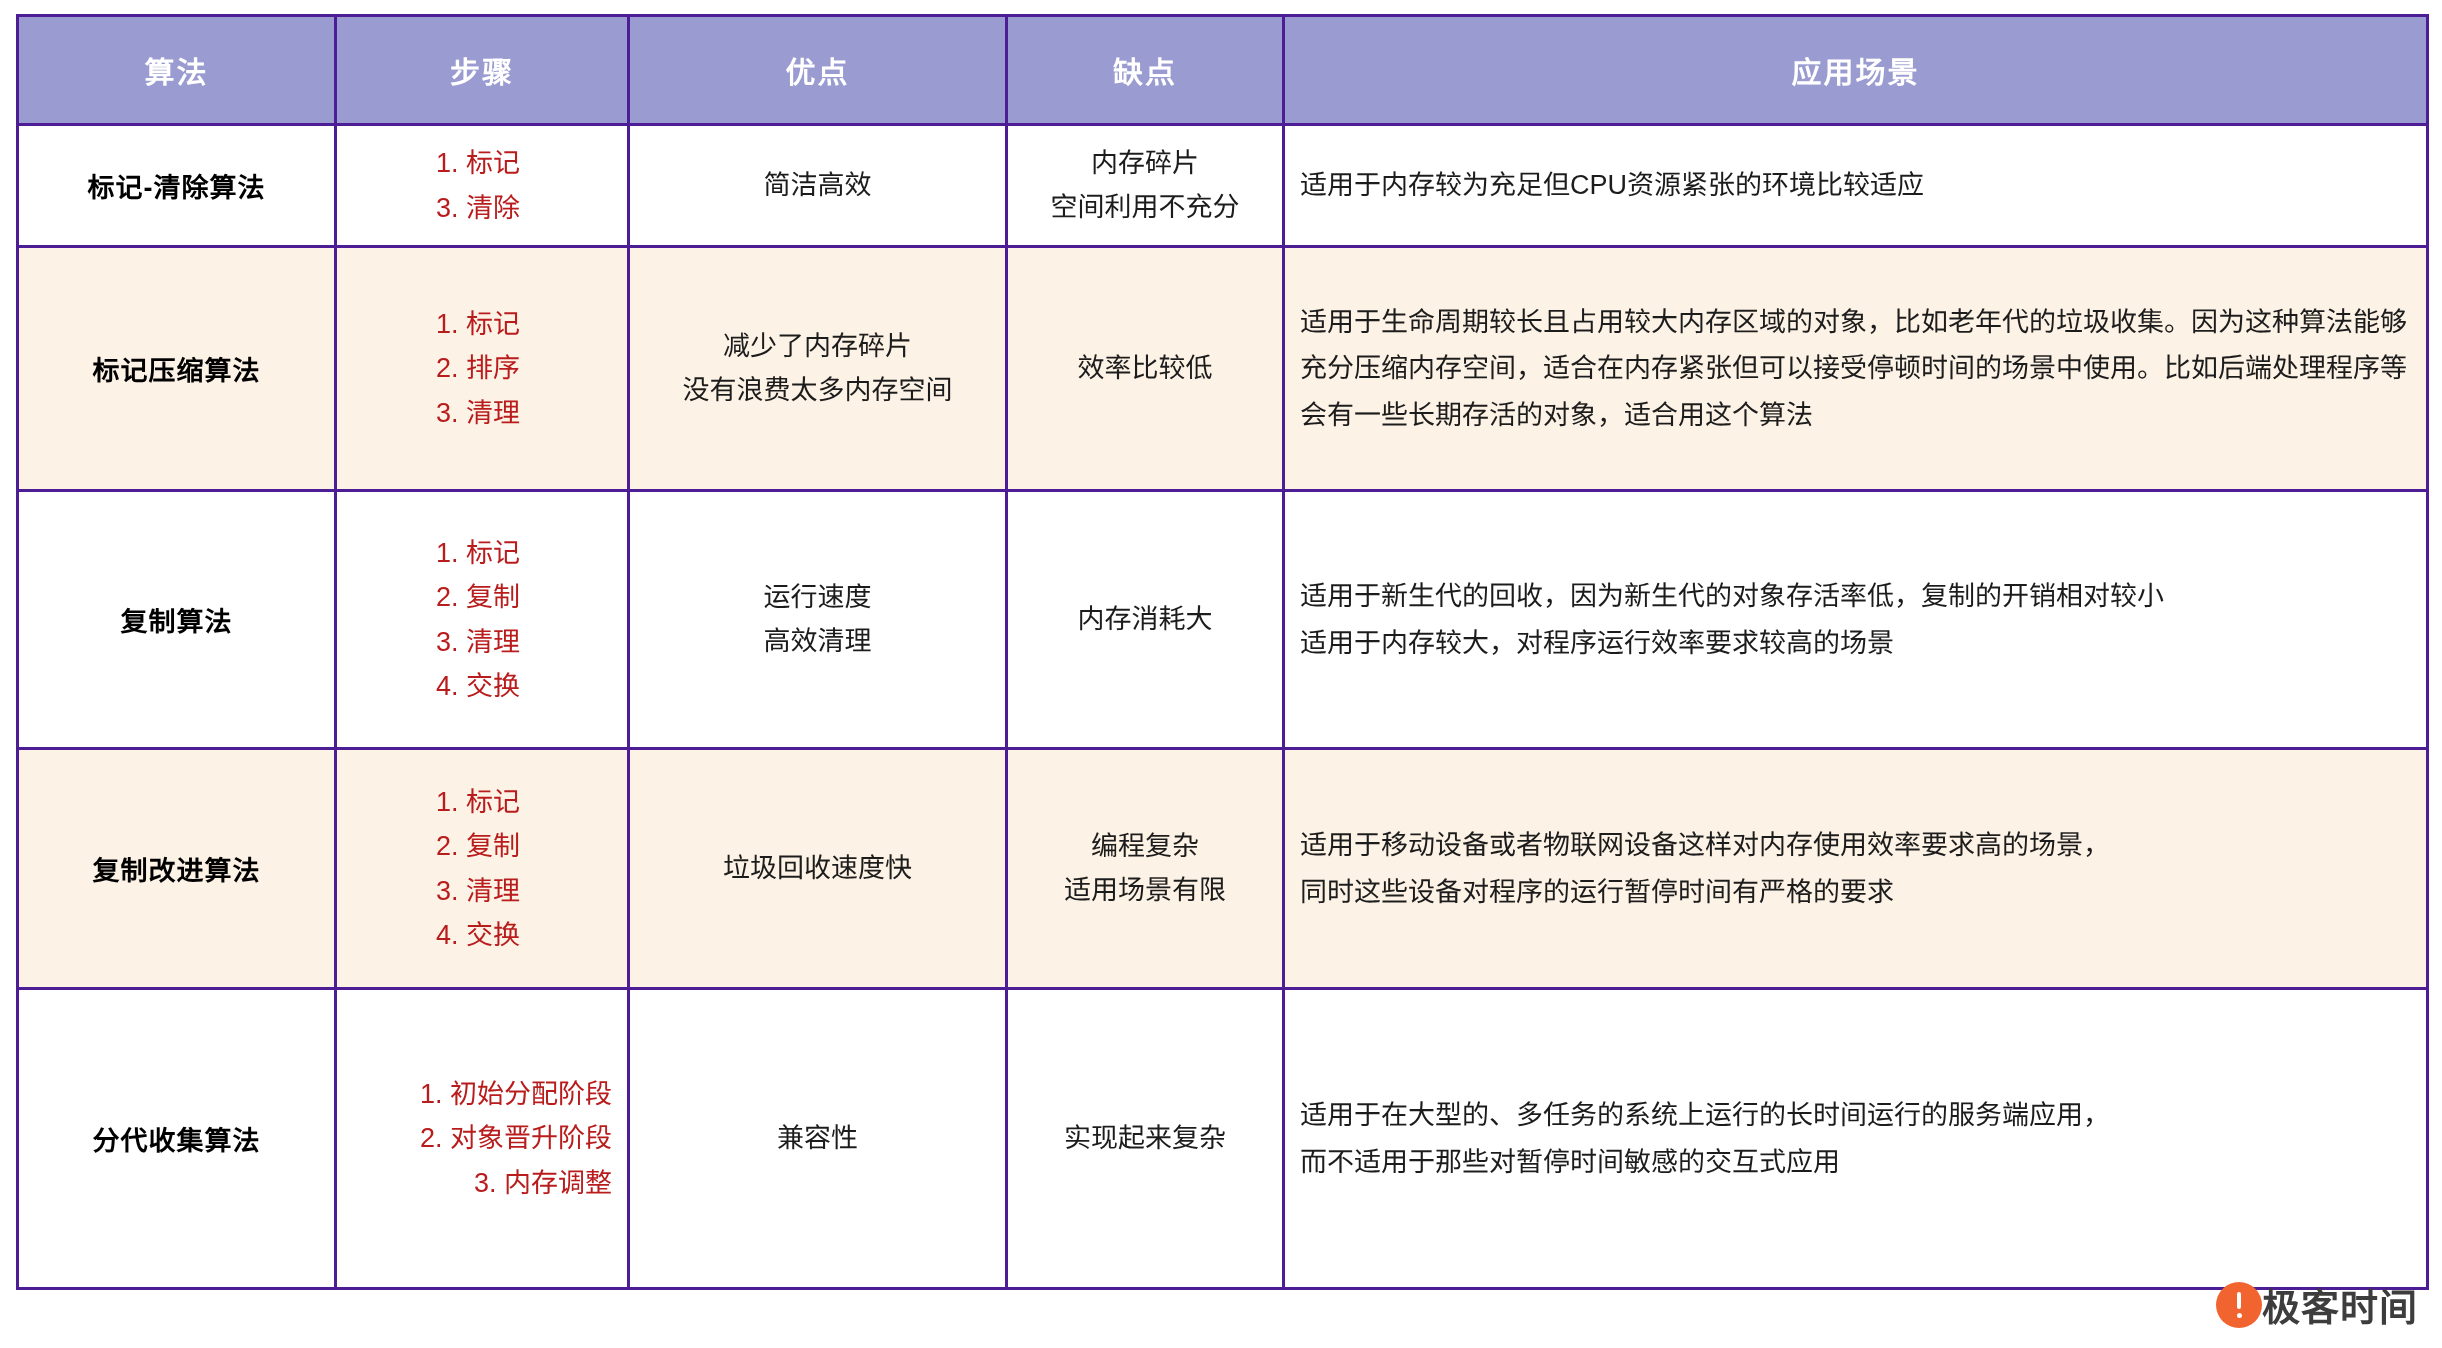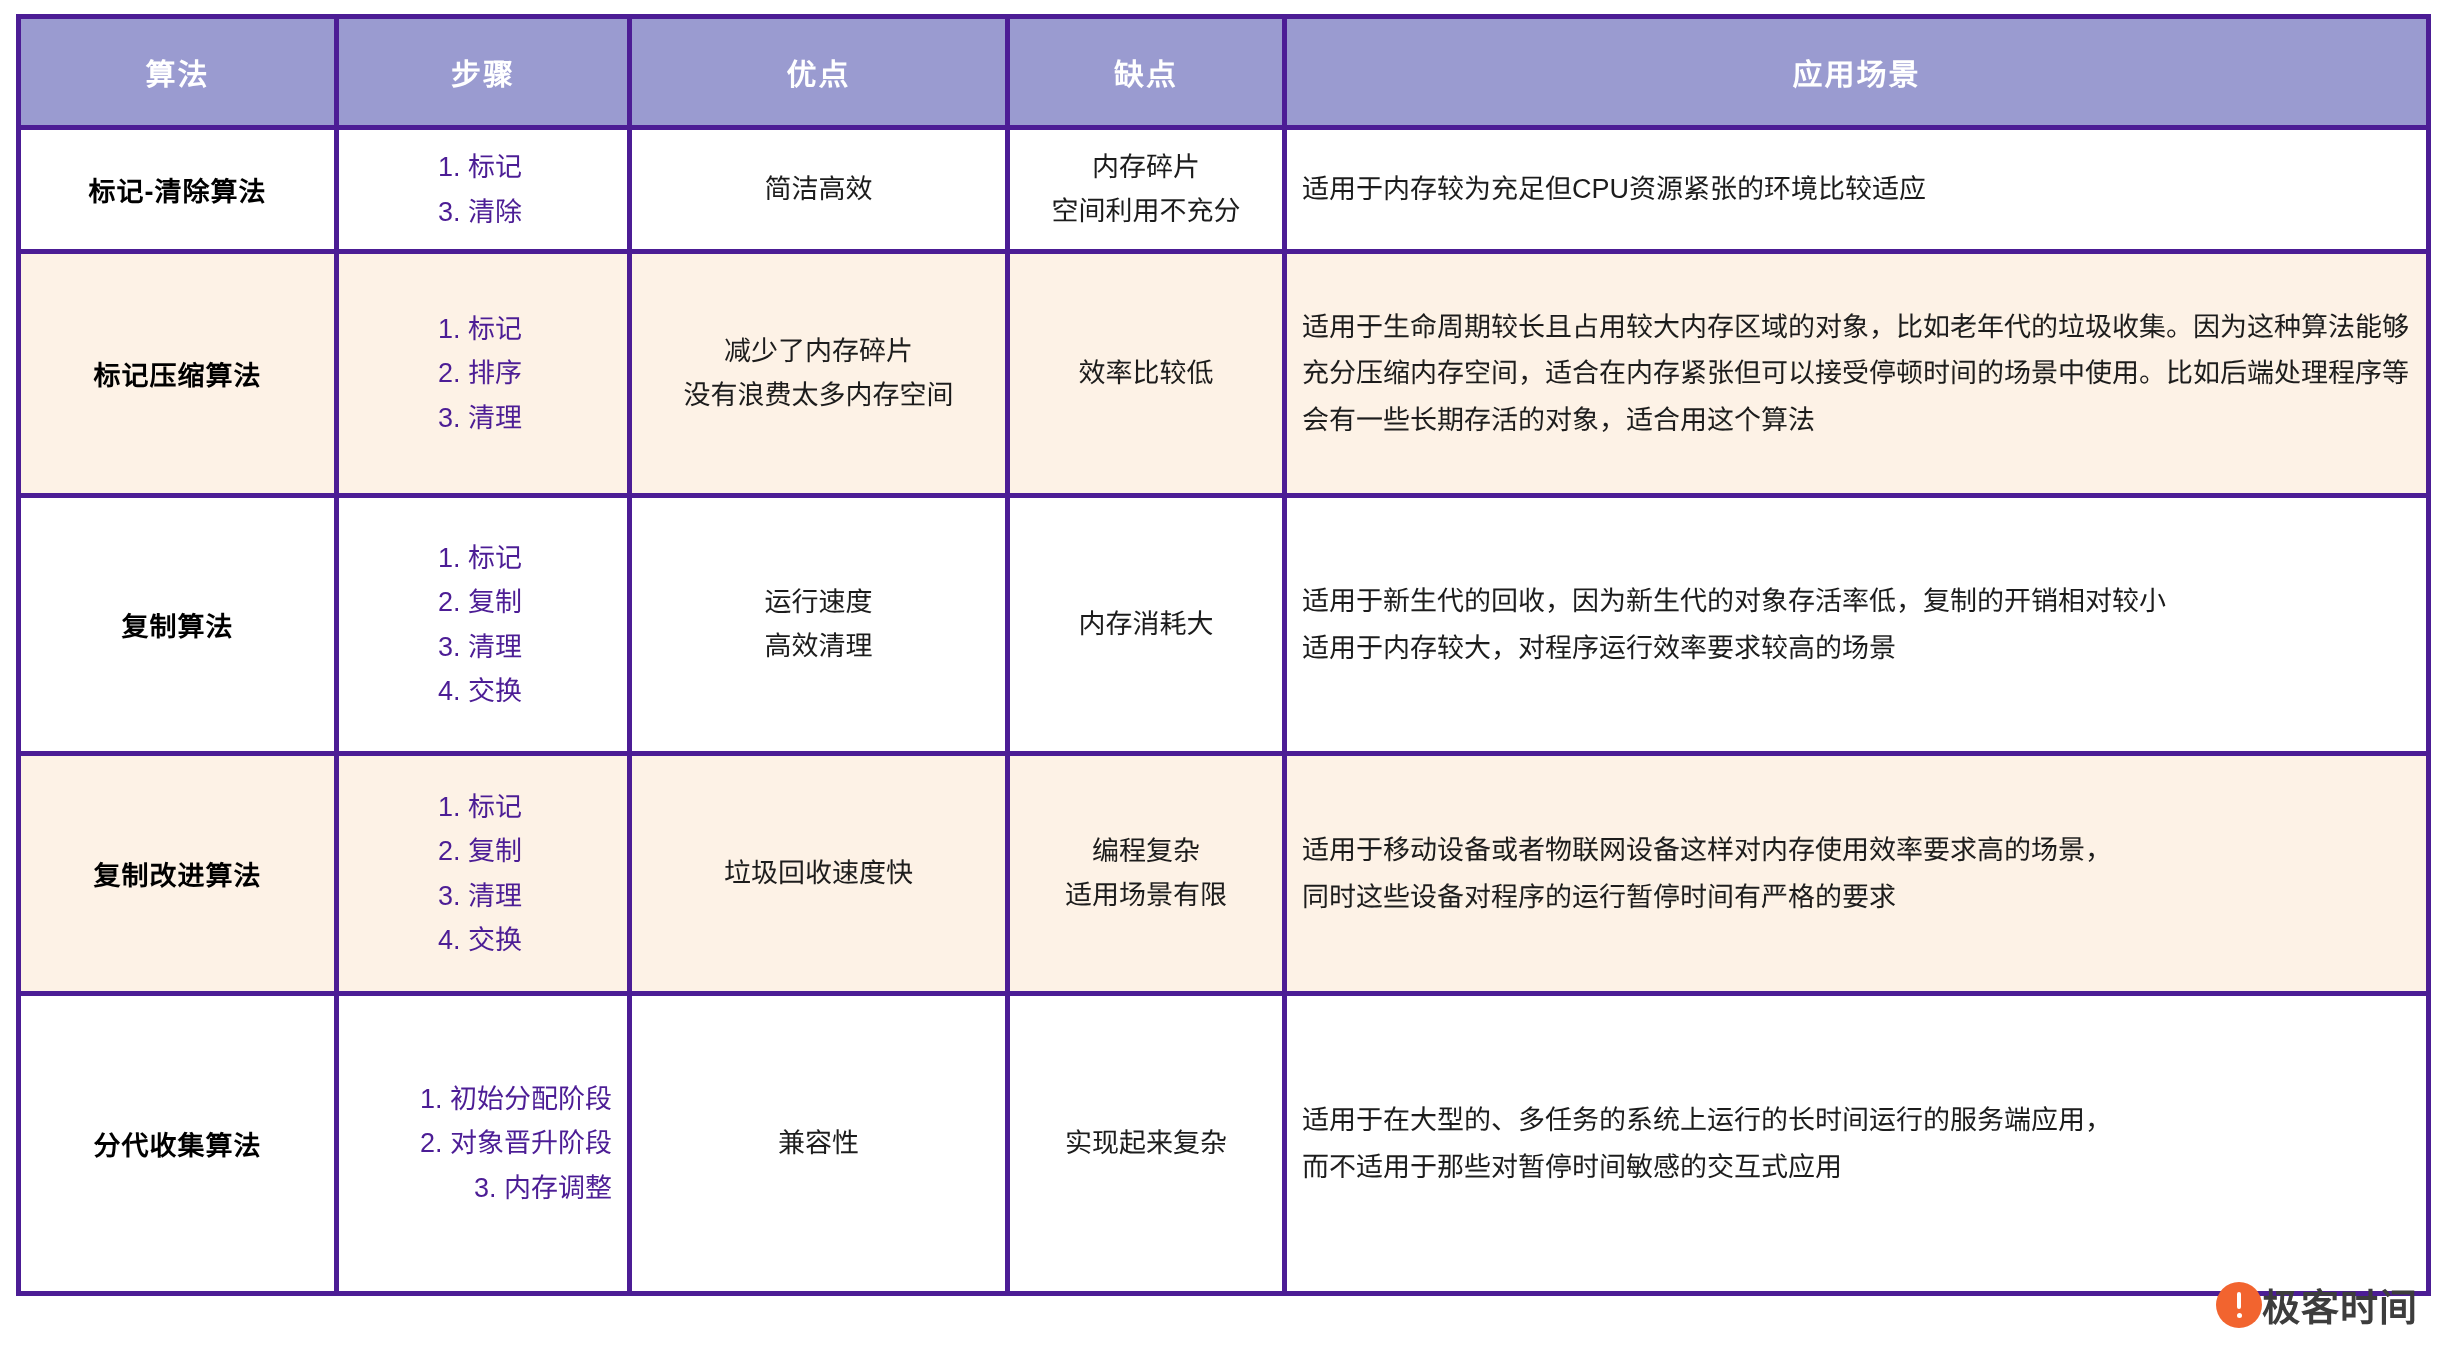--- a/index.html
+++ b/index.html
@@ -20,21 +20,21 @@
     left: 16px;
     top: 14px;
     width: 2410px;
   }
   table.gc-table {
     border-collapse: collapse;
     width: 2410px;
     table-layout: fixed;
   }
   table.gc-table td, table.gc-table th {
-    border: 5px solid #4c1d95;
+    border: 3px solid #4c1d95;
     vertical-align: middle;
     padding: 15px;
   }
   thead th {
     background: #9a9bd0;
     color: #ffffff;
     font-size: 30px;
     font-weight: bold;
     height: 76px;
     text-align: center;
@@ -59,21 +59,21 @@
   }
   td.steps {
     padding: 18px 0 18px 0;
   }
   ol.steps-list {
     margin: 0;
     padding: 0 0 0 0;
     list-style: none;
     font-size: 27px;
     line-height: 1.65;
-    color: #4c1d95;
+    color: #b91c1c;
   }
   ol.steps-list li {
     text-align: left;
     padding-left: 84px;
   }
   ol.steps-list.wide li {
     padding-left: 36px;
     text-align: right;
   }
   td.pros, td.cons {

